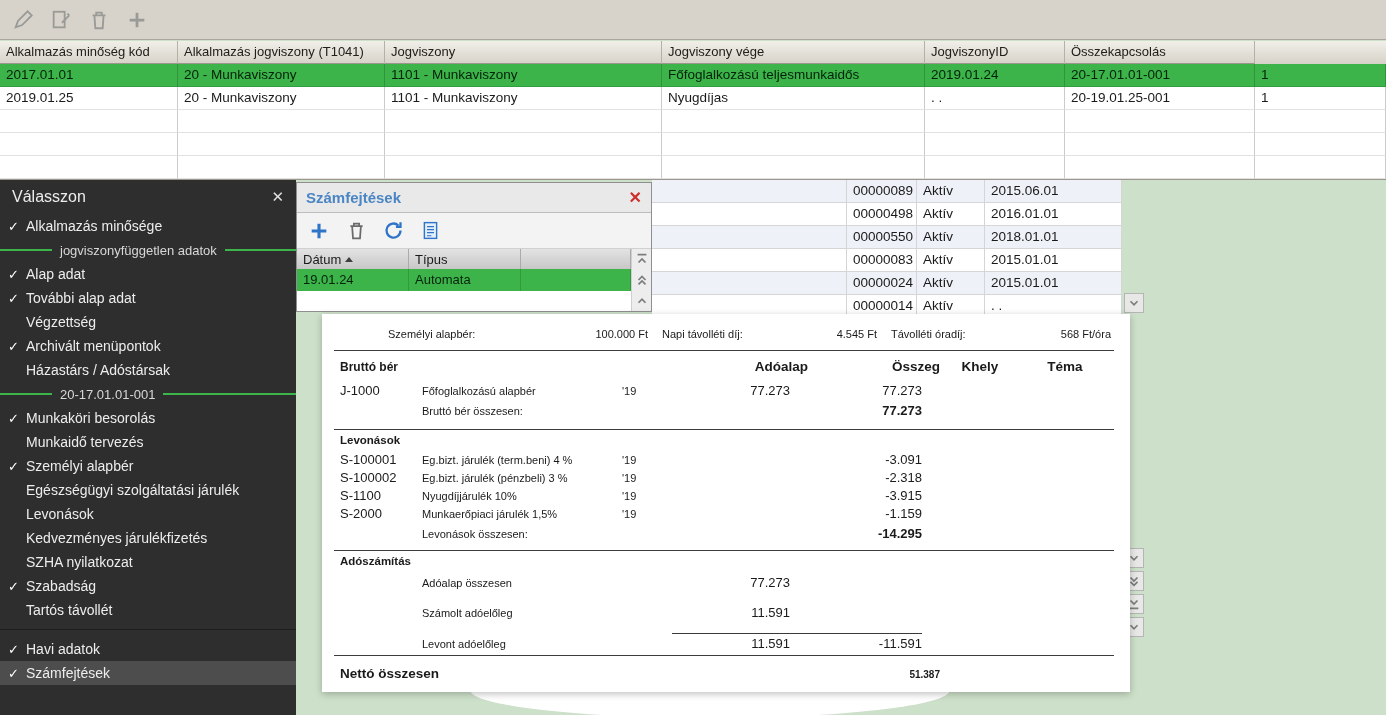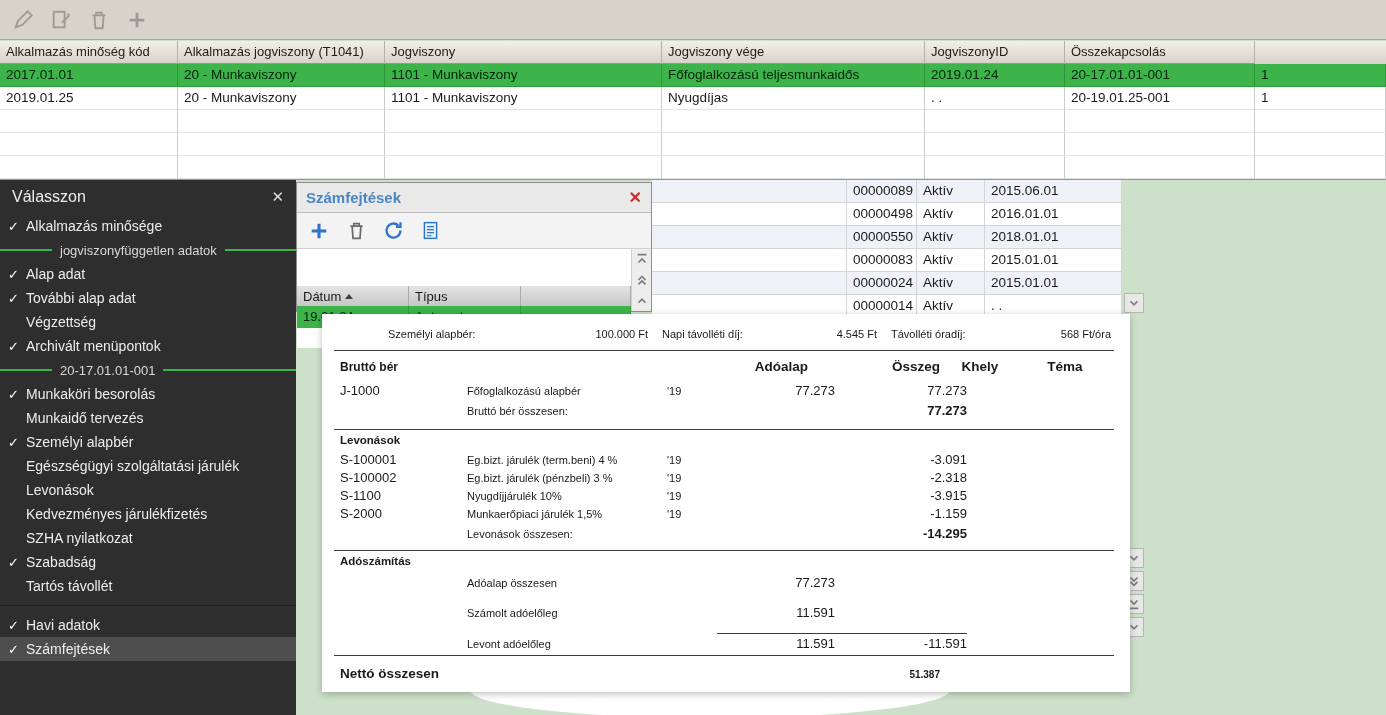--- a/index.html
+++ b/index.html
@@ -36,21 +36,21 @@
 
   
   .panel { position:absolute; left:296px; top:182px; width:356px; background:#fff; border:1px solid #8f8f8f; }
   .p-title { height:30px; background:#e9e9e9; border-bottom:1px solid #bdbdbd; display:flex; align-items:center; padding:0 9px; }
   .p-title-text { color:#4a86c4; font-weight:bold; font-size:15px; }
   .p-close { margin-left:auto; color:#cc3030; font-weight:bold; font-size:16px; }
   .p-toolbar { height:36px; background:#f3f3f3; border-bottom:1px solid #d0d0d0; display:flex; align-items:center; gap:13px; padding:0 10px; }
   .p-toolbar .tb-btn { width:24px; height:24px; }
   .p-body { display:flex; height:62px; }
   .p-table { width:334px; }
-  .p-hrow { display:grid; grid-template-columns:112px 112px 1fr; height:20px; background:linear-gradient(#e3e3e3,#c7c7c7);margin-top:37px; }
+  .p-hrow { display:grid; grid-template-columns:112px 112px 1fr; height:20px; background:linear-gradient(#e3e3e3,#c7c7c7); }
   .p-hcell { font-size:13px; line-height:19px; padding-left:6px; border-right:1px solid #ababab; display:flex; align-items:center; gap:4px; }
   .sort-up { width:0; height:0; border-left:4px solid transparent; border-right:4px solid transparent; border-bottom:5px solid #3f3f3f; }
   .p-grow { display:grid; grid-template-columns:112px 112px 1fr; height:22px; background:#3cb44a; }
   .p-gcell { font-size:13px; line-height:21px; padding-left:6px; color:#06230c; border-right:1px solid rgba(0,0,0,0.14); }
   .p-empty { height:20px; background:#fff; }
   .p-scroll { width:20px; background:#ededed; border-left:1px solid #cfcfcf; display:flex; flex-direction:column; align-items:center; gap:3px; padding-top:3px; }
 
   
   .rt { position:absolute; left:652px; top:180px; width:470px; }
   .rt-row { display:grid; grid-template-columns:195px 70px 68px 137px; height:23px; }
@@ -67,21 +67,21 @@
   .doc { position:absolute; left:322px; top:314px; width:808px; height:378px; background:#ffffff;
     box-shadow:0 2px 7px rgba(0,0,0,0.25); padding-top:10px; }
   .dsum { display:flex; padding-left:22px; font-size:11px; height:20px; align-items:center;margin-left:44px; }
   .s-l1{width:140px;} .s-v1{width:120px;text-align:right;} .s-sp{width:14px;}
   .s-l2{width:150px;} .s-v2{width:65px;text-align:right;}
   .s-l3{width:140px;} .s-v3{width:80px;text-align:right;}
   .dhr { border:none; border-top:1px solid #3c3c3c; margin:0 16px 0 12px; }
   .dhr.m1{margin-top:6px;} .dhr.m2{margin-top:8px;} .dhr.m3{margin-top:6px;} .dhr.m4{margin-top:4px;}
   .drow { display:flex; align-items:baseline; padding-left:18px; height:18px; }
   .c-code { width:82px; font-size:13px; }
-  .c-desc { width:200px; font-size:11px; white-space:nowrap;margin-left:45px; }
+  .c-desc { width:200px; font-size:11px; white-space:nowrap; }
   .c-year { width:50px; font-size:11px; }
   .c-ado  { width:118px; text-align:right; font-size:13px; }
   .c-osszeg { width:132px; text-align:right; font-size:13px; }
   .c-khely { width:80px; text-align:center; font-size:13px; }
   .c-tema { width:90px; text-align:center; font-size:13px; }
   .c-left { width:350px; }
   .hdr { font-weight:bold; font-size:13.5px; }
   .sect-inline { font-weight:bold; font-size:12px; }
   .dsect { font-weight:bold; font-size:11.5px; padding-left:18px; height:16px; }
   .bold { font-weight:bold; }
@@ -197,20 +197,24 @@
     <span class="chk">✓</span>
     <span>További alap adat</span>
   </div>
   <div class="sb-item">
     <span class="chk"></span>
     <span>Végzettség</span>
   </div>
   <div class="sb-item">
     <span class="chk">✓</span>
     <span>Archivált menüpontok</span>
+  </div>
+  <div class="sb-item">
+    <span class="chk"></span>
+    <span>Házastárs / Adóstársak</span>
   </div>
   <div class="sb-section">
     <span class="sb-line l"></span>
     <span>20-17.01.01-001</span>
     <span class="sb-line r"></span>
   </div>
   <div class="sb-item">
     <span class="chk">✓</span>
     <span>Munkaköri besorolás</span>
   </div>

